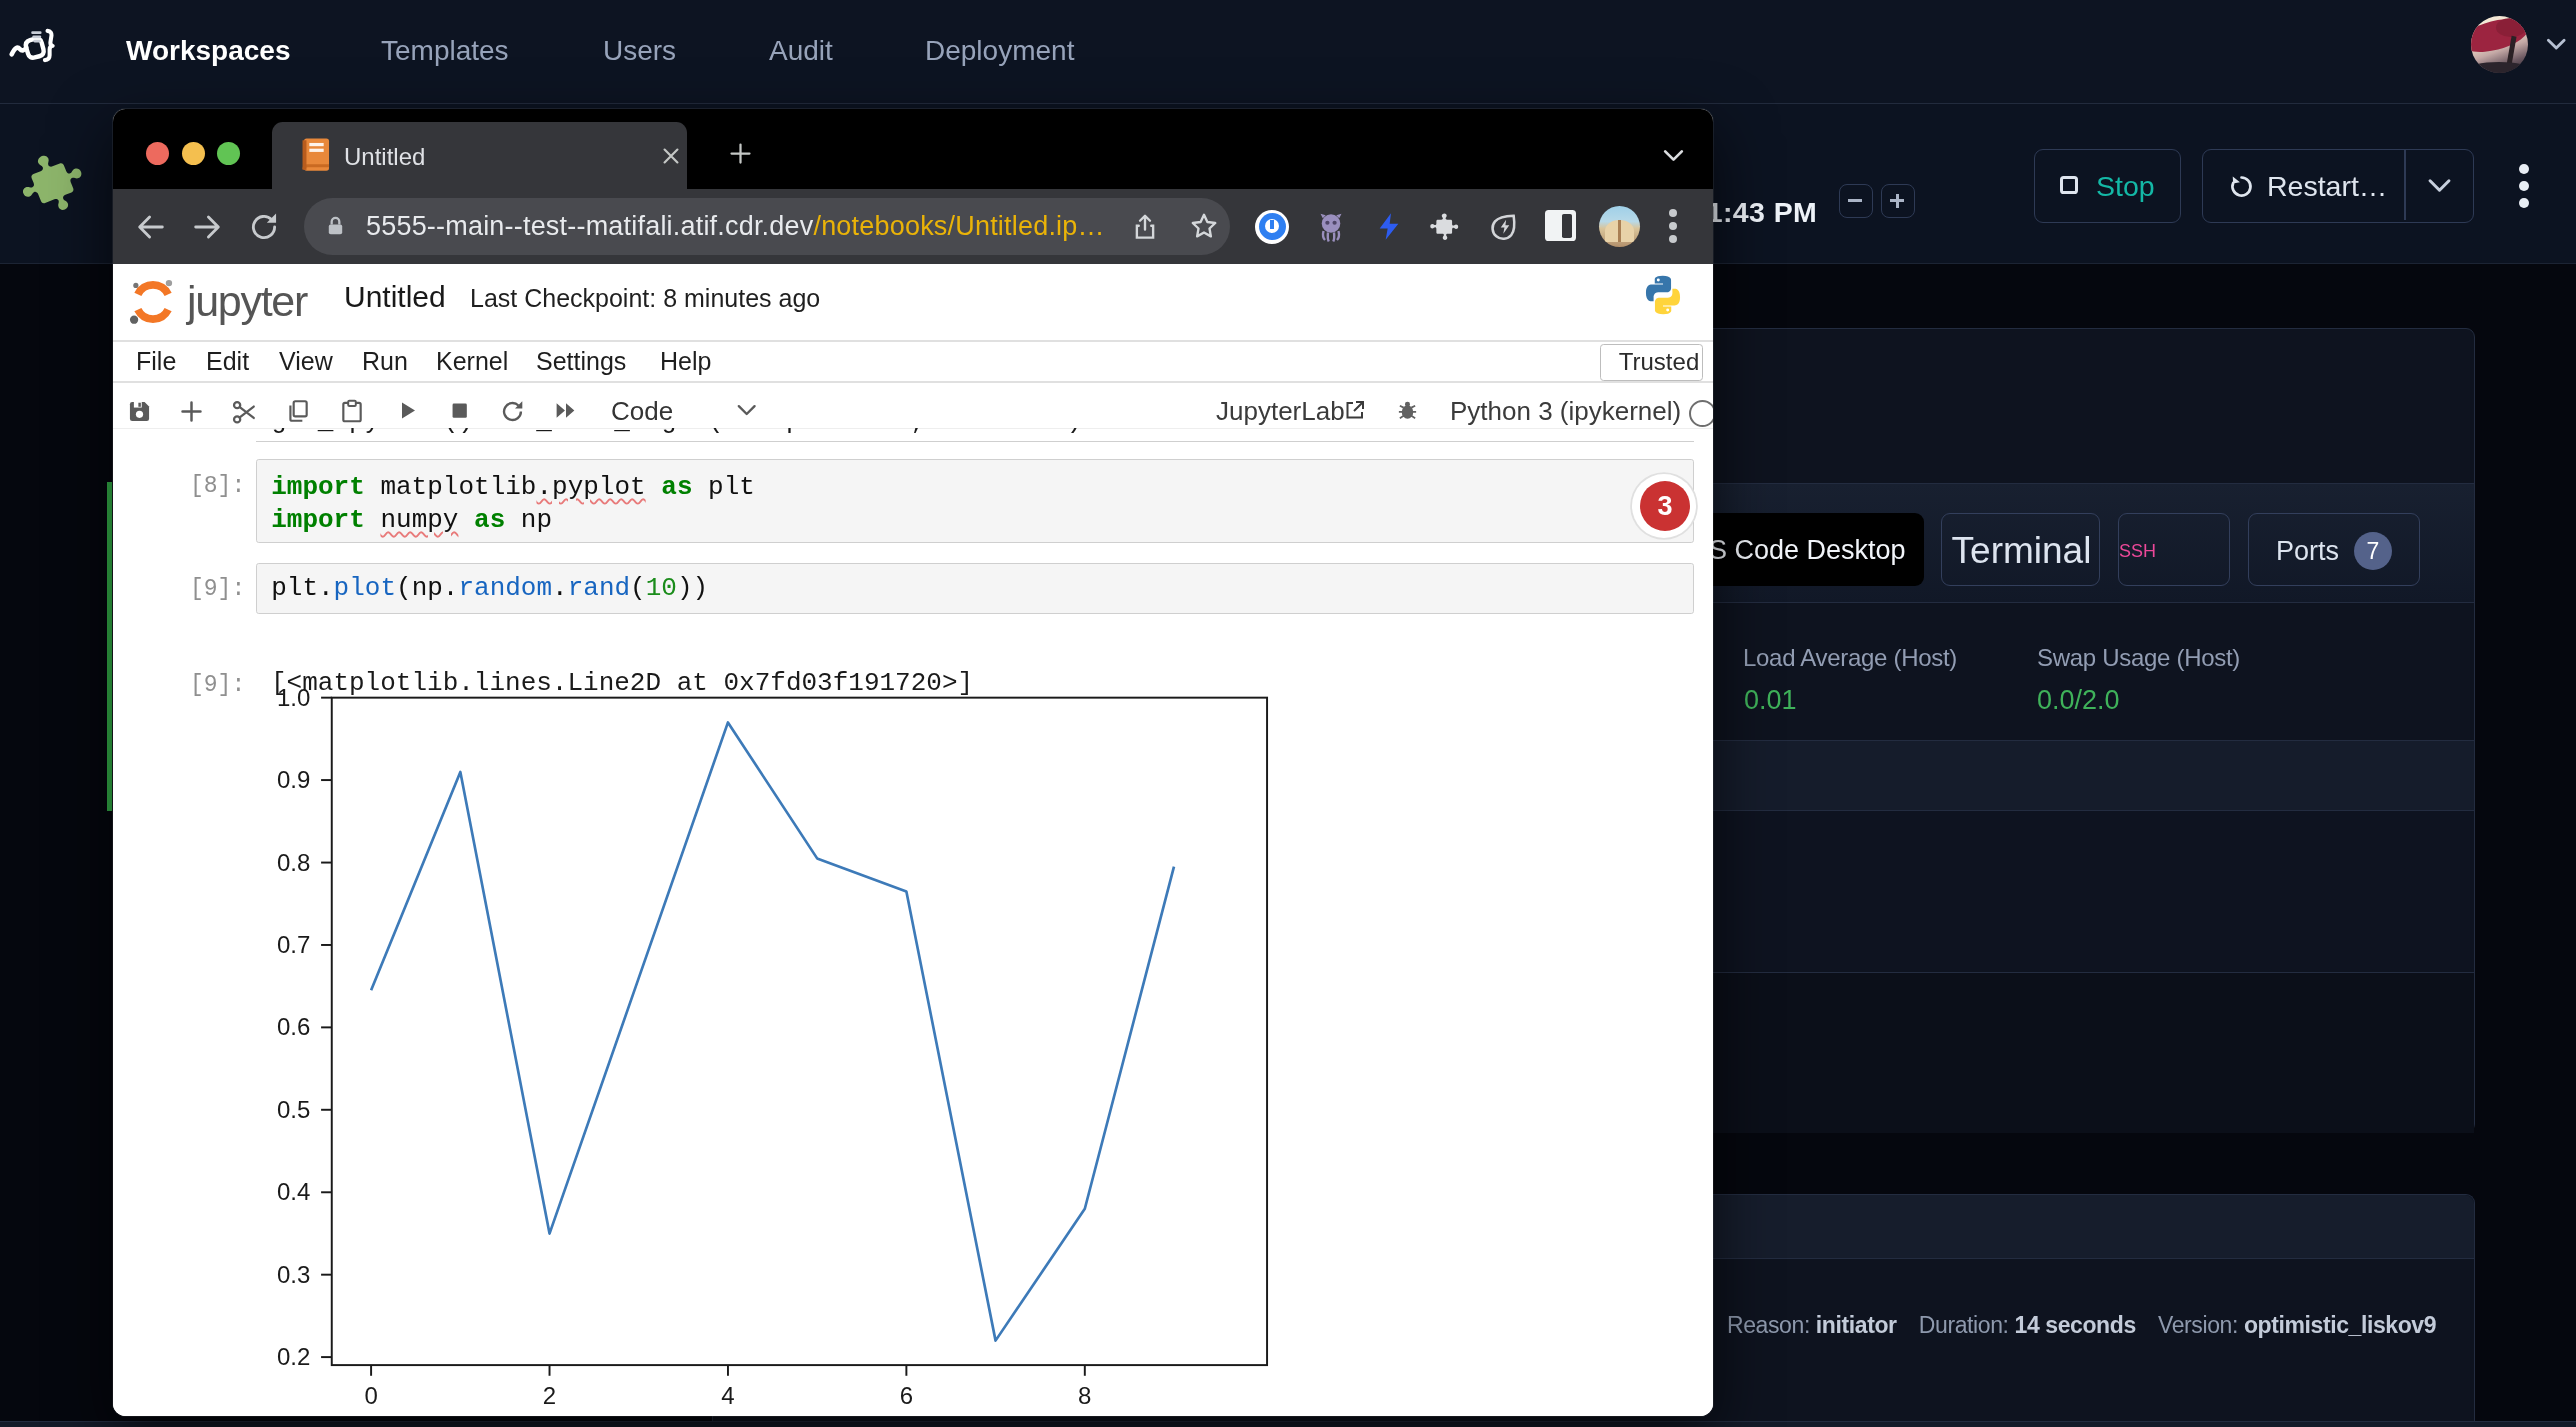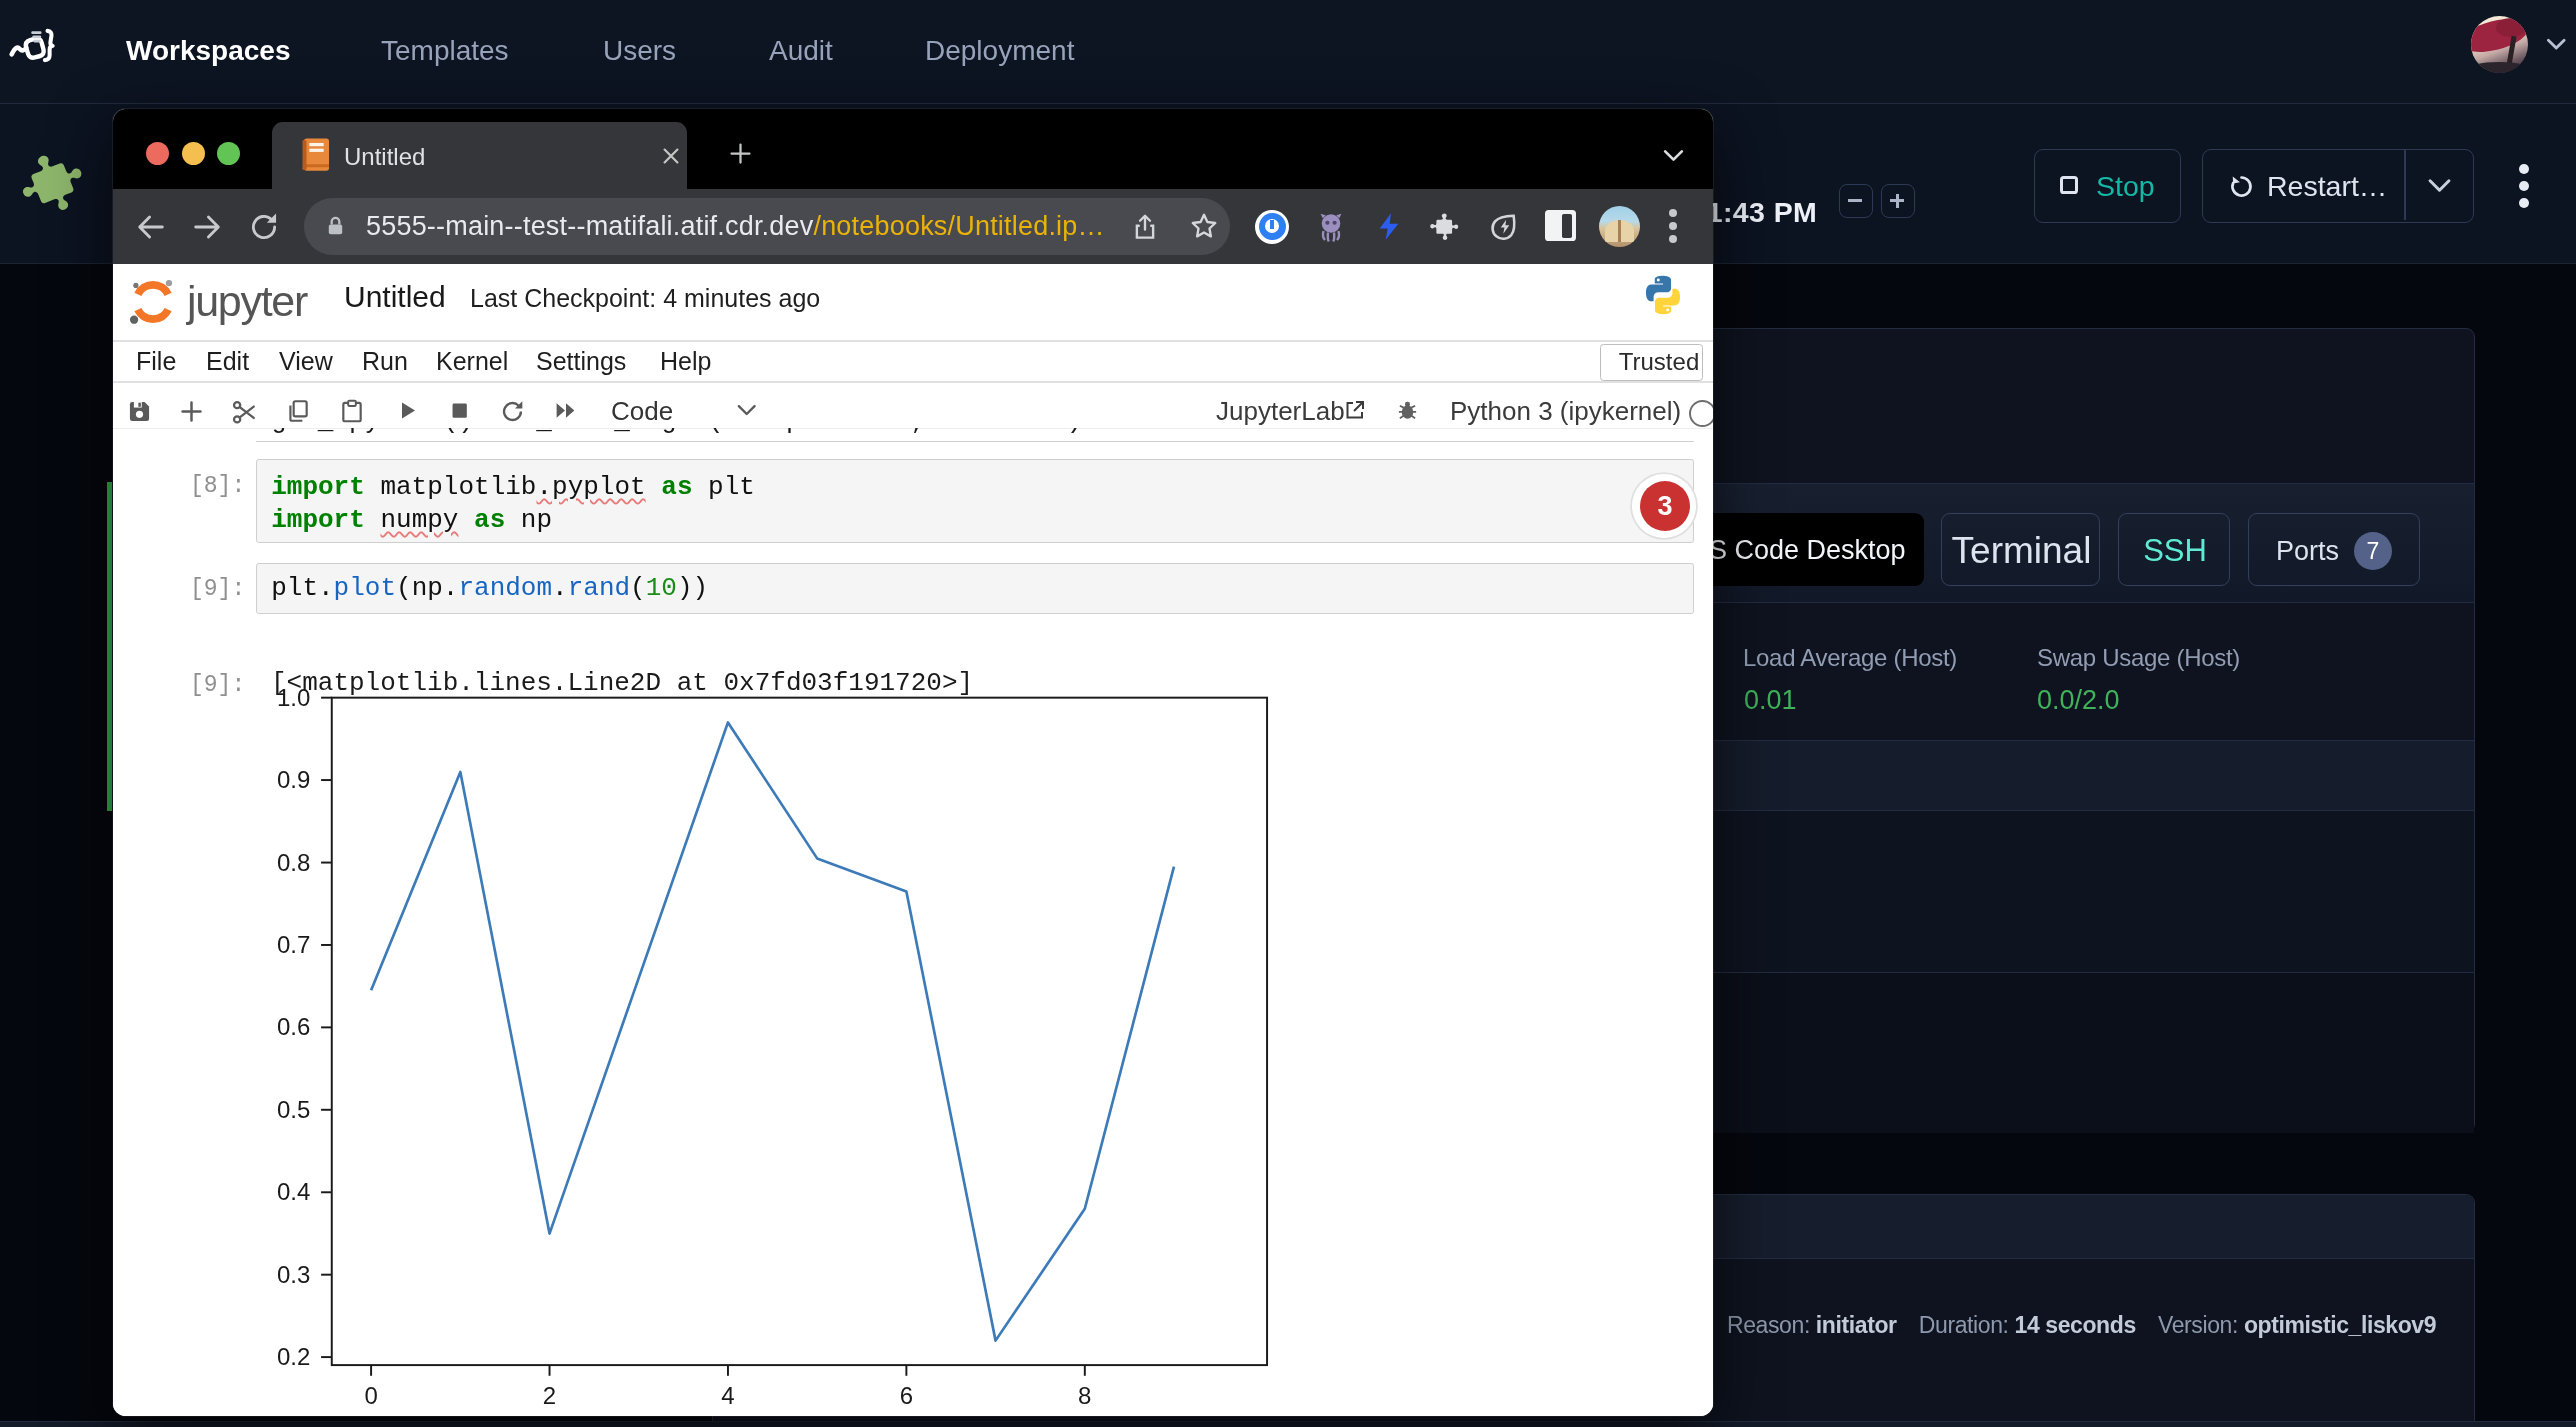--- a/index.html
+++ b/index.html
@@ -96,21 +96,21 @@
   <div class="abs" style="left:0;top:482px;width:100%;height:160px;background:#0e1320"></div>
   <div class="abs" style="left:0;top:643px;width:100%;height:160px;background:#0b0f19;border-top:1.8px solid #232c40"></div>
 
   <div class="abs" style="left:921px;top:184px;width:290px;height:73px;background:#000;border-radius:9px">
     <div class="t" style="left:57px;top:20.5px;height:32px;line-height:32px;font-size:27px;color:#f2f5fa;font-weight:500">VS Code Desktop</div>
   </div>
   <div class="obtn" style="left:1228px;top:184px;width:159px;height:73px;border-radius:9px;border-color:#333f5c">
     <div class="t" style="left:0;width:159px;text-align:center;top:20.5px;height:32px;line-height:32px;font-size:37px;color:#dde4ef">Terminal</div>
   </div>
   <div class="obtn" style="left:1405px;top:184px;width:112px;height:73px;border-radius:9px;border-color:#333f5c">
-    <div class="t" style="left:0;width:112px;text-align:center;top:20.5px;height:32px;line-height:32px;font-size:31px;color:#5eead4">SSH</div>
+    <div class="t" style="left:0;width:112px;top:20.5px;height:32px;line-height:32px;font-size:18px;color:#ec4899">SSH</div>
   </div>
   <div class="obtn" style="left:1535px;top:184px;width:172px;height:73px;border-radius:9px;border-color:#333f5c">
     <div class="t" style="left:27px;top:20.5px;height:32px;line-height:32px;font-size:27px;color:#dde4ef">Ports</div>
     <div class="abs" style="left:105px;top:18px;width:38px;height:38px;border-radius:50%;background:#54628a">
       <div class="t" style="left:0;width:38px;text-align:center;top:6.2px;height:26px;line-height:26px;font-size:23px;color:#fff;font-weight:500">7</div>
     </div>
   </div>
 
   <div class="t" style="left:1030px;top:316px;height:25px;line-height:25px;font-size:24px;letter-spacing:-0.3px;color:#929db3">Load Average (Host)</div>
   <div class="t" style="left:1031px;top:358px;height:27px;line-height:27px;font-size:27px;color:#3fb25a">0.01</div>
@@ -223,21 +223,21 @@
 
     <svg class="abs" style="left:14.2px;top:11.6px" width="52" height="52" viewBox="0 0 44 44">
       <circle cx="35.5" cy="6" r="2.7" fill="#9e9e9e"></circle>
       <circle cx="6" cy="37" r="3.5" fill="#616262"></circle>
       <circle cx="7.5" cy="8" r="2.2" fill="#757575"></circle>
       <path d="M9.2,15.5 A14.2,14.2 0 0 1 34.8,15.5" stroke="#f37726" stroke-width="6.6" fill="none"></path>
       <path d="M34.8,28.5 A14.2,14.2 0 0 1 9.2,28.5" stroke="#f37726" stroke-width="6.6" fill="none"></path>
     </svg>
     <div class="t" style="left:74px;top:16px;height:43px;line-height:43px;font-size:43px;color:#555;letter-spacing:-1.3px">jupyter</div>
     <div class="t" style="left:231px;top:17px;height:32px;line-height:32px;font-size:30px;color:#191919">Untitled</div>
-    <div class="t" style="left:357px;top:20.5px;height:27px;line-height:27px;font-size:25px;color:#1f1f1f">Last Checkpoint: 4 minutes ago</div>
+    <div class="t" style="left:357px;top:20.5px;height:27px;line-height:27px;font-size:25px;color:#1f1f1f">Last Checkpoint: 8 minutes ago</div>
     <svg class="abs" style="left:1527px;top:8px" width="46" height="46" viewBox="0 0 48 48">
       <path d="M23.8,4 c-9,0-8.4,3.9-8.4,3.9 v4 h8.6 v1.2 H12 c0,0-5.8-0.7-5.8,8.5 c0,9.2,5,8.9,5,8.9 h3 v-4.3 c0,0-0.2-5,5-5 h8.5 c0,0,4.7,0.1,4.7-4.6 V8.6 C32.4,8.6,33.2,4,23.8,4 z M19.1,6.7 a1.5,1.5 0 1 1 0,3.1 a1.5,1.5 0 0 1 0,-3.1 z" fill="#3776ab"></path>
       <path d="M24.2,44 c9,0,8.4-3.9,8.4-3.9 v-4 h-8.6 v-1.2 H36 c0,0,5.8,0.7,5.8-8.5 c0-9.2-5-8.9-5-8.9 h-3 v4.3 c0,0,0.2,5-5,5 h-8.5 c0,0-4.7-0.1-4.7,4.6 v8 C15.6,39.4,14.8,44,24.2,44 z M28.9,41.3 a1.5,1.5 0 1 1 0,-3.1 a1.5,1.5 0 0 1 0,3.1 z" fill="#ffd43b"></path>
     </svg>
     <div class="abs" style="left:0;top:76px;width:100%;height:1.8px;background:#e0e0e0"></div>
 
     <div class="t" style="left:23px;top:84px;height:26px;line-height:26px;font-size:25px;color:#1e1e1e">File</div>
     <div class="t" style="left:93px;top:84px;height:26px;line-height:26px;font-size:25px;color:#1e1e1e">Edit</div>
     <div class="t" style="left:166px;top:84px;height:26px;line-height:26px;font-size:25px;color:#1e1e1e">View</div>
     <div class="t" style="left:249px;top:84px;height:26px;line-height:26px;font-size:25px;color:#1e1e1e">Run</div>

